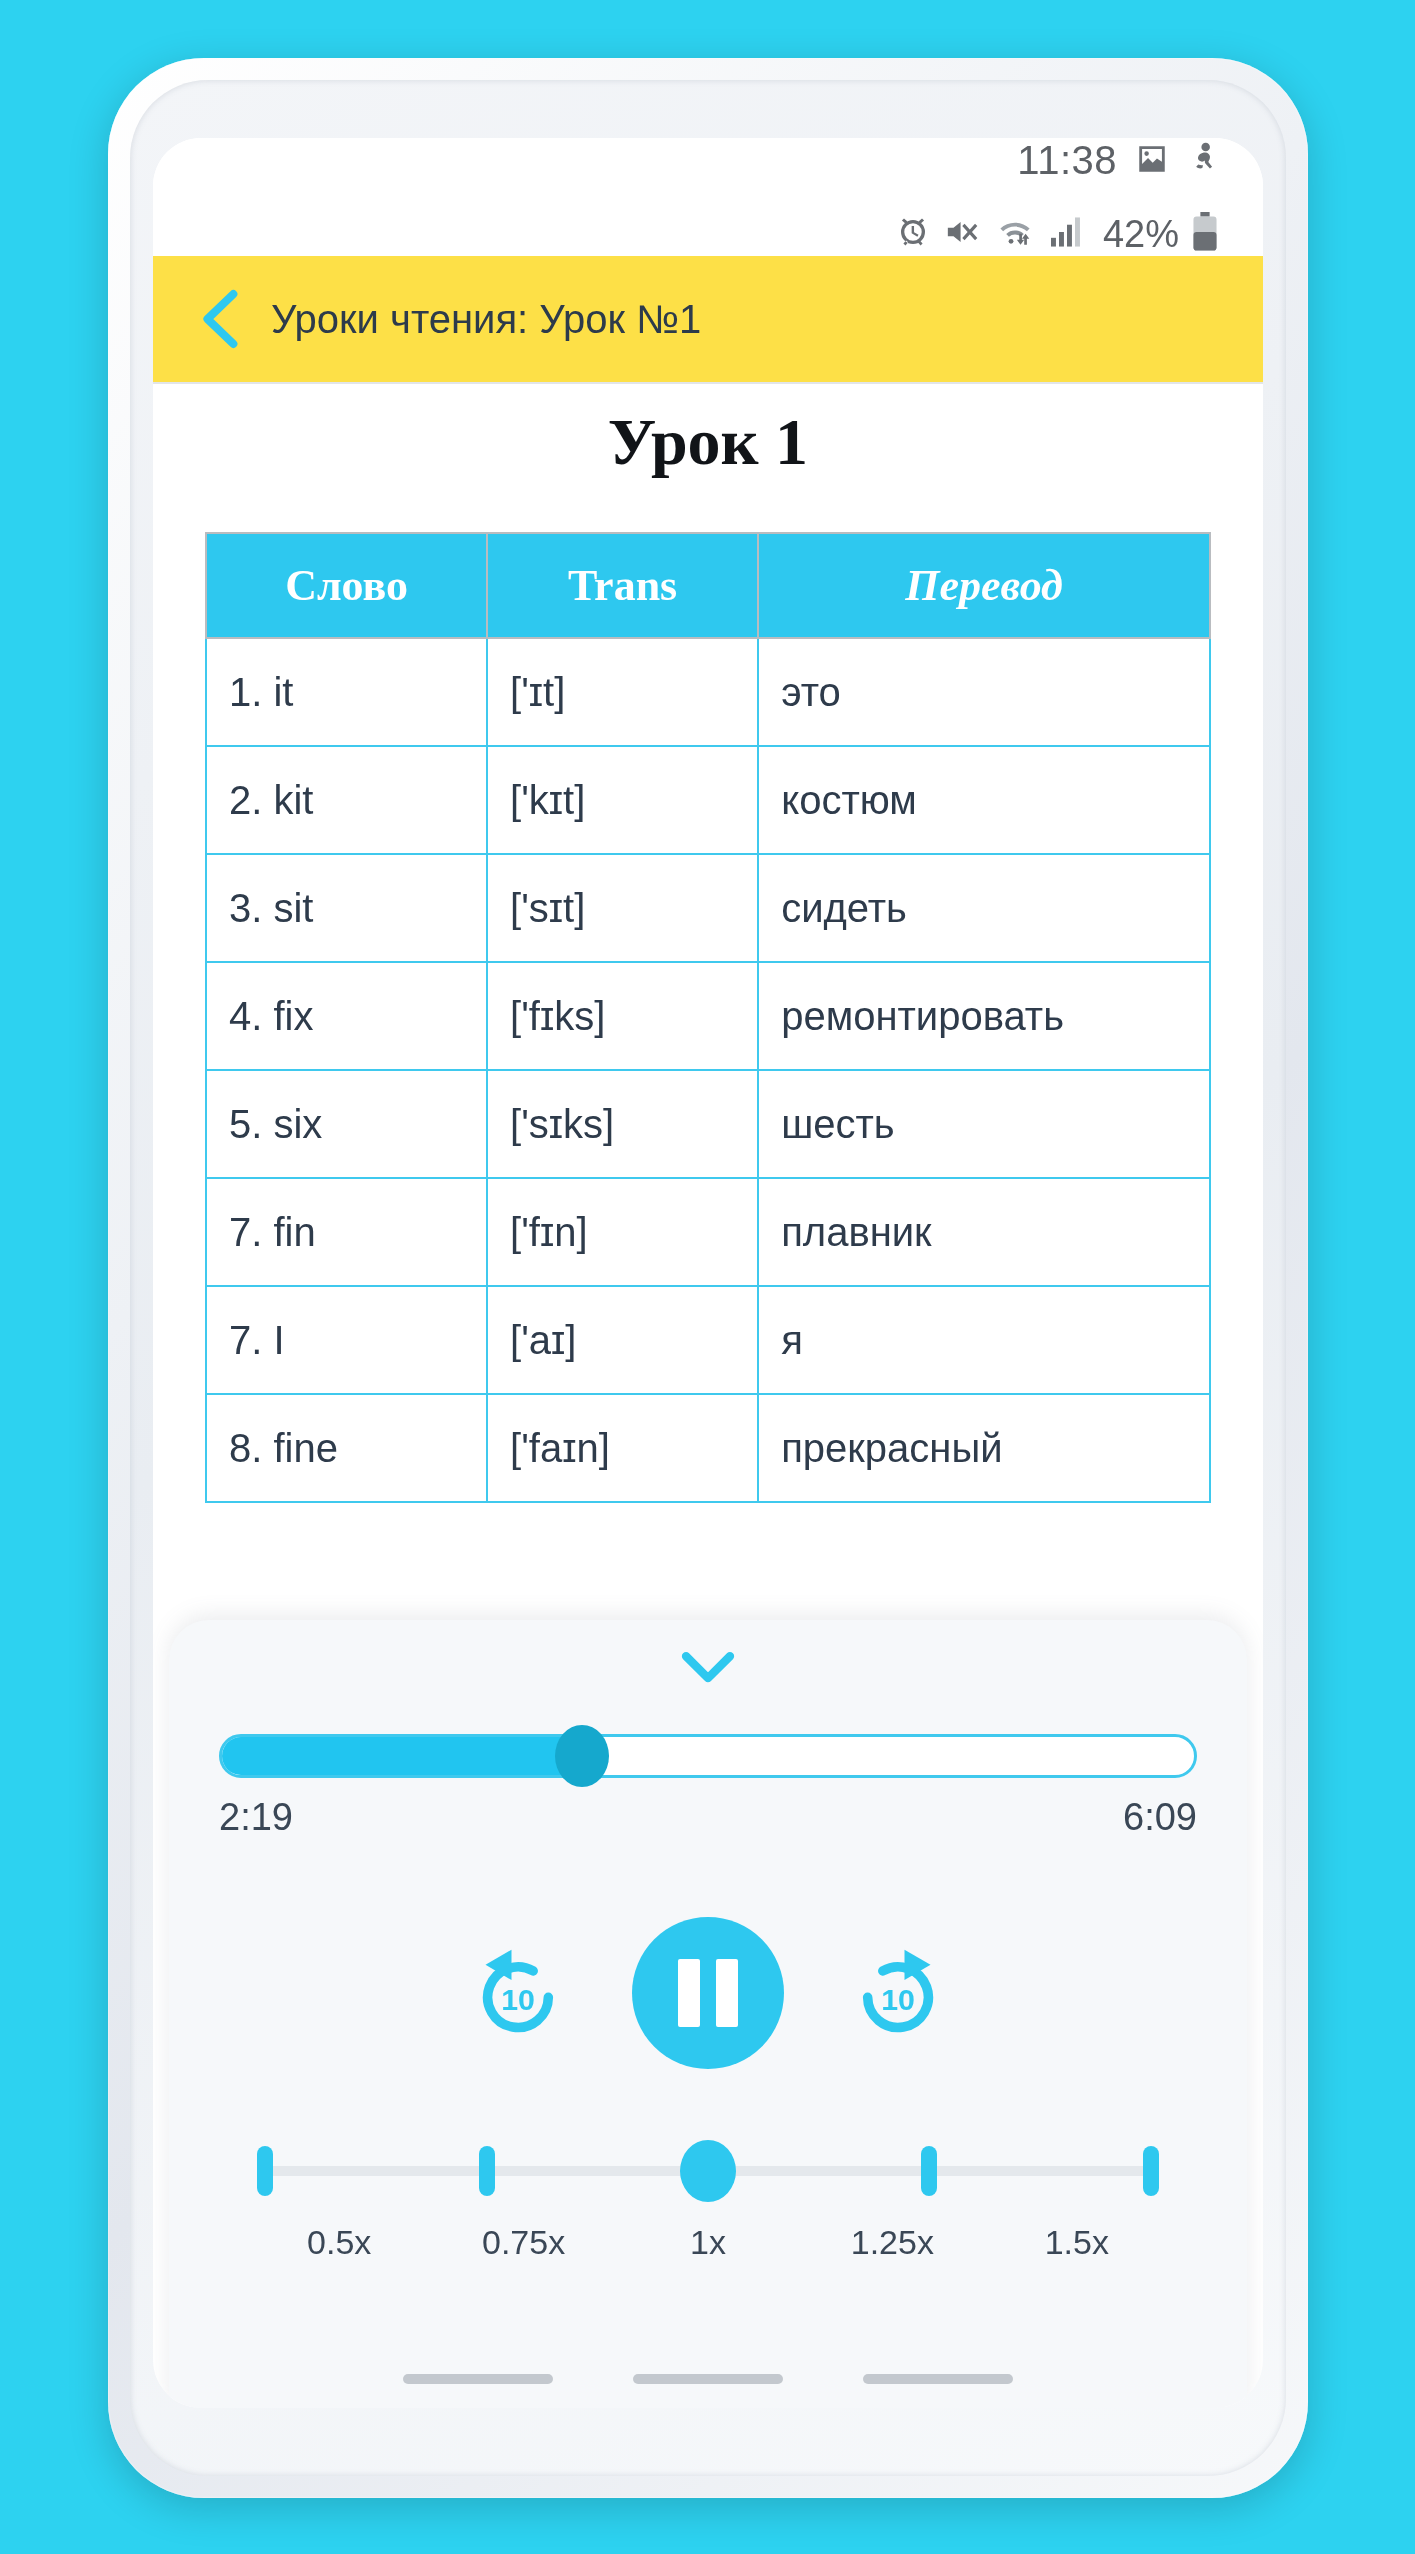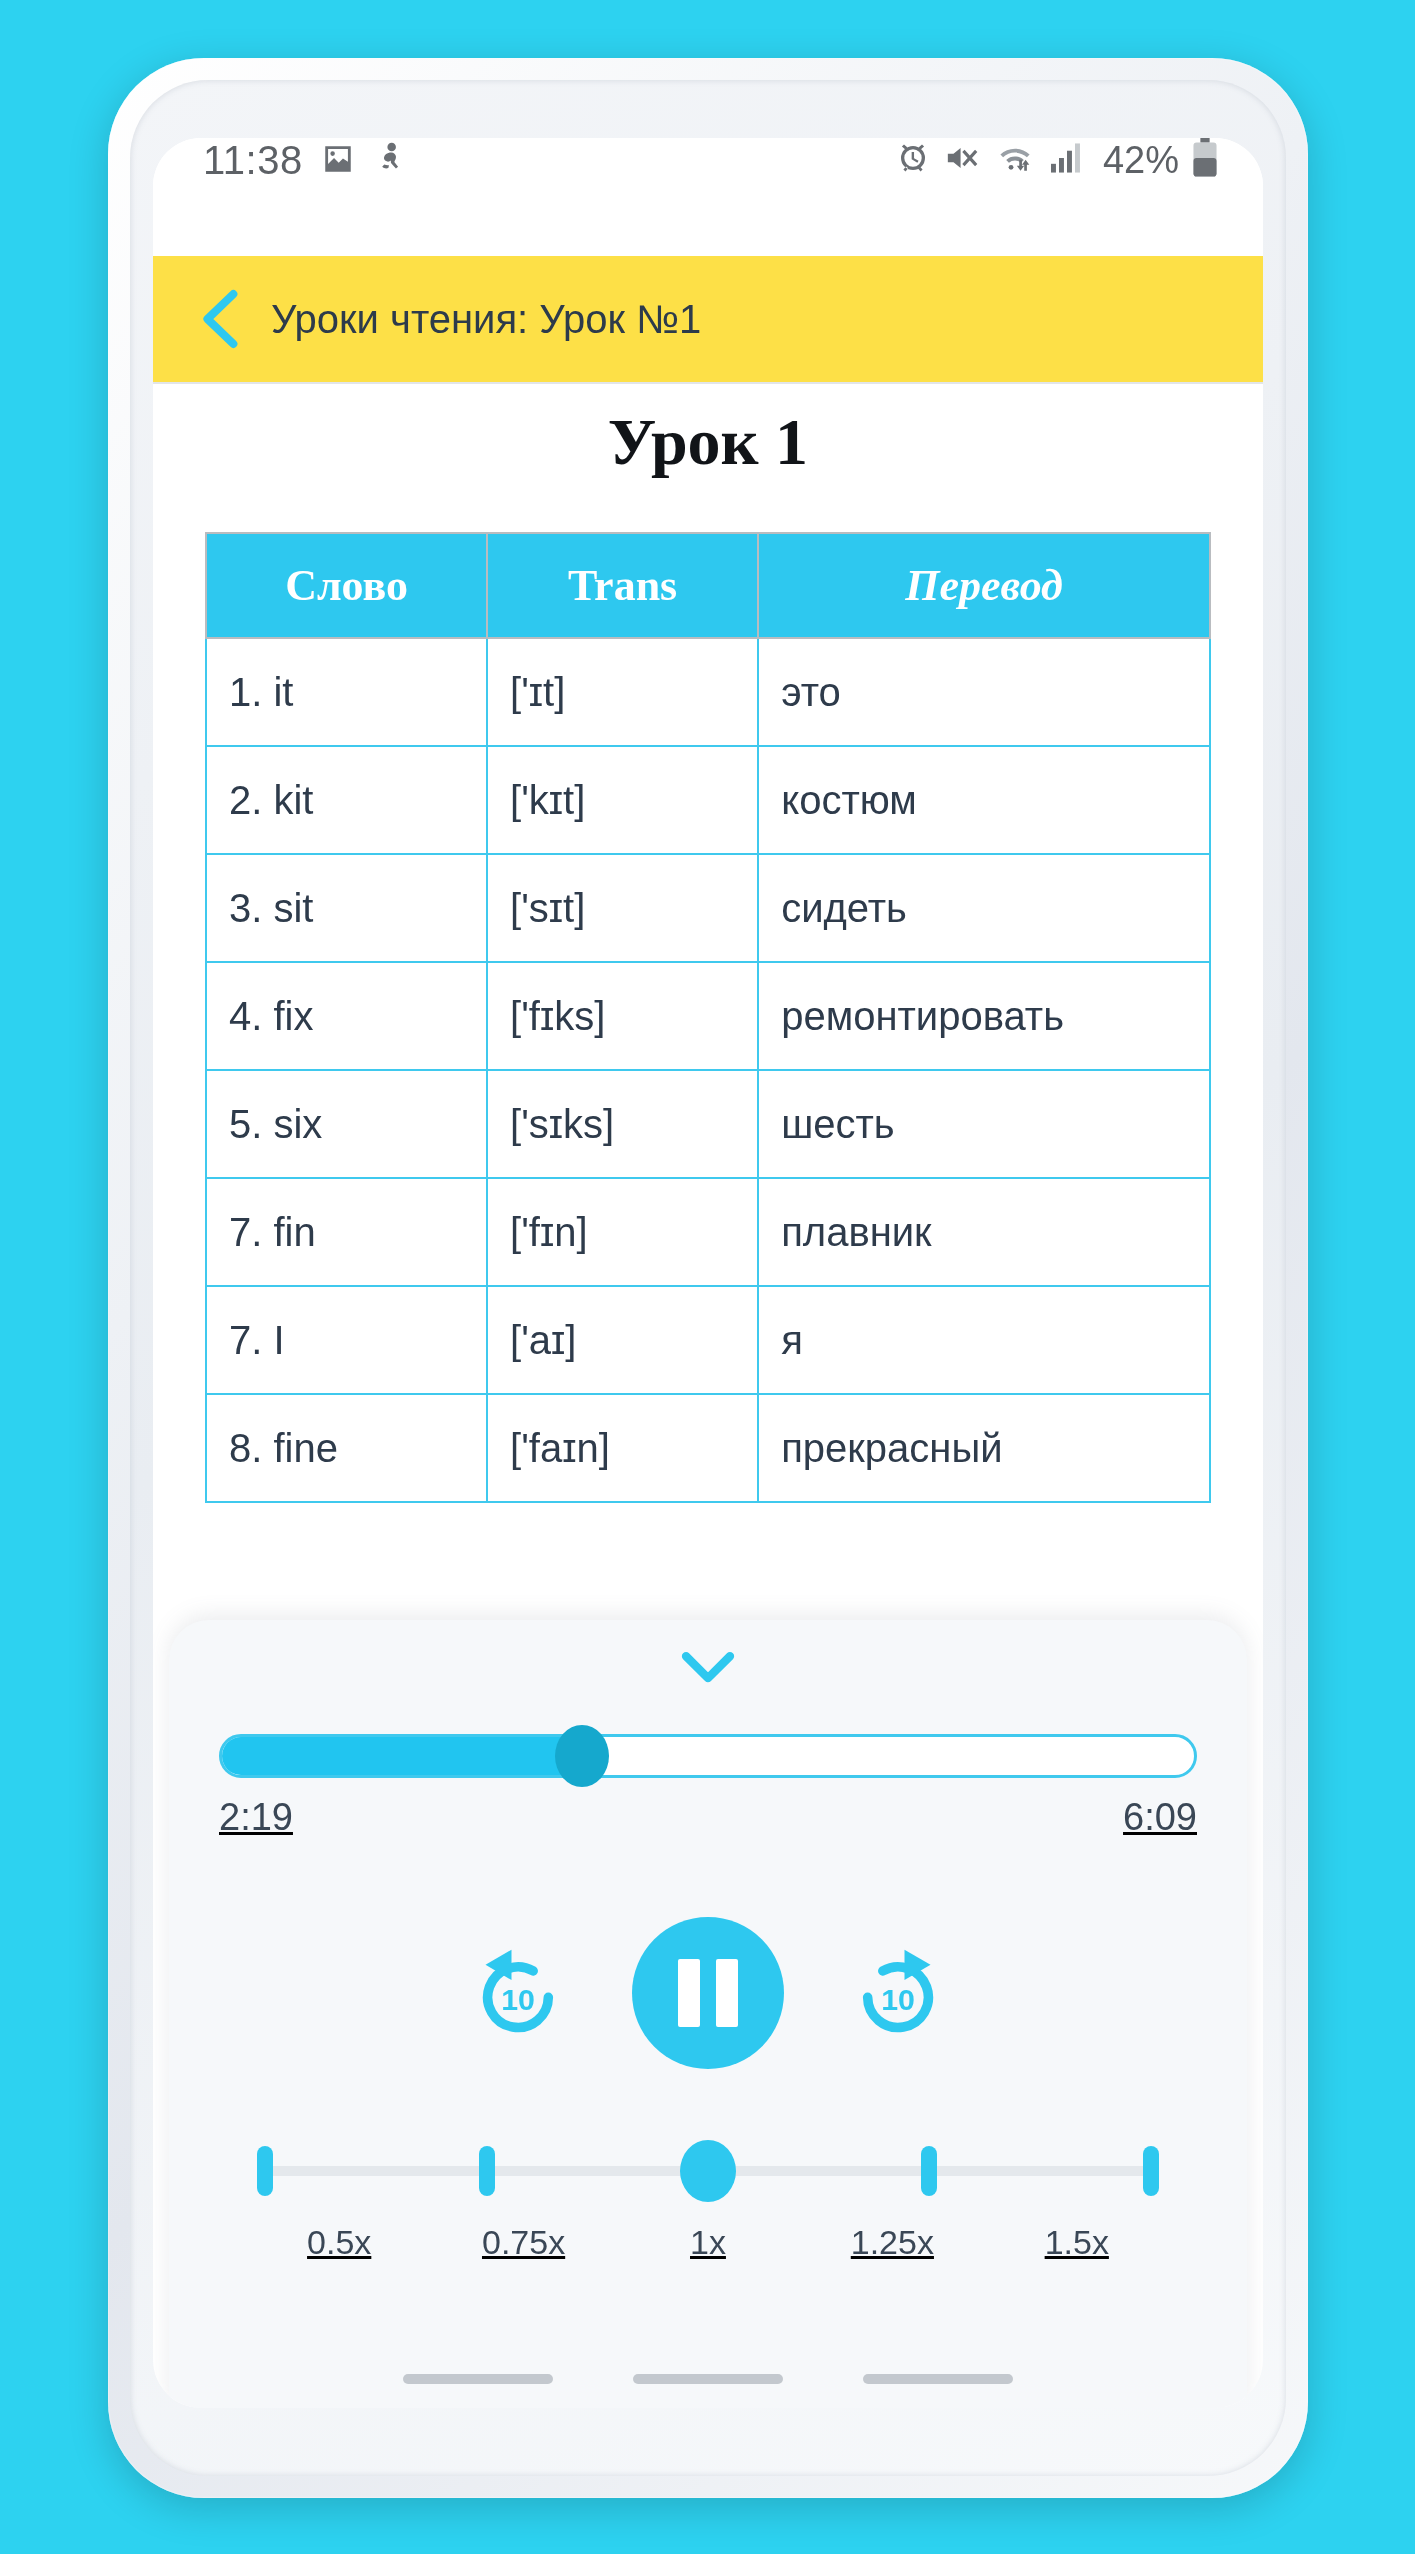--- a/index.html
+++ b/index.html
@@ -49,25 +49,26 @@
   .btn-right {
     position: absolute; right: 100px; top: 640px;
     width: 10px; height: 210px;
     background: linear-gradient(270deg,#dfe4ea,#f2f5f8);
     border-radius: 0 6px 6px 0;
   }
 
   
   .statusbar {
     height: 118px;
-    display: flex; align-items: flex-start;
+    display: flex; align-items: flex-end;
     justify-content: space-between;
     padding: 0 44px 0 50px;
     background: #fff;
     color: #6b6f74;
+    flex-direction: column;
   }
   .sb-left { display: flex; align-items: center; gap: 18px; }
   .sb-time { font-size: 40px; color: #5d6166; letter-spacing: .5px; }
   .sb-right { display: flex; align-items: center; gap: 12px; }
   .sb-pct { font-size: 38px; color: #5d6166; margin-left: 6px; }
   .ic { display: inline-block; }
 
   
   .navbar {
     height: 128px;
@@ -124,21 +125,20 @@
 
   
   .player {
     position: absolute;
     left: 16px; right: 16px; bottom: 0;
     height: 788px;
     background: #f6f8fa;
     border-radius: 40px 40px 0 0;
     box-shadow: 0 -5px 22px rgba(100,110,125,0.13);
     padding: 0 50px;
-    text-decoration: underline;
   }
   .collapse-row {
     height: 96px; display: flex; align-items: center; justify-content: center;
   }
   .chev-down { width: 54px; height: 34px; cursor: pointer; }
 
   .progress-row { padding-top: 18px; }
   .track {
     position: relative;
     height: 44px;

